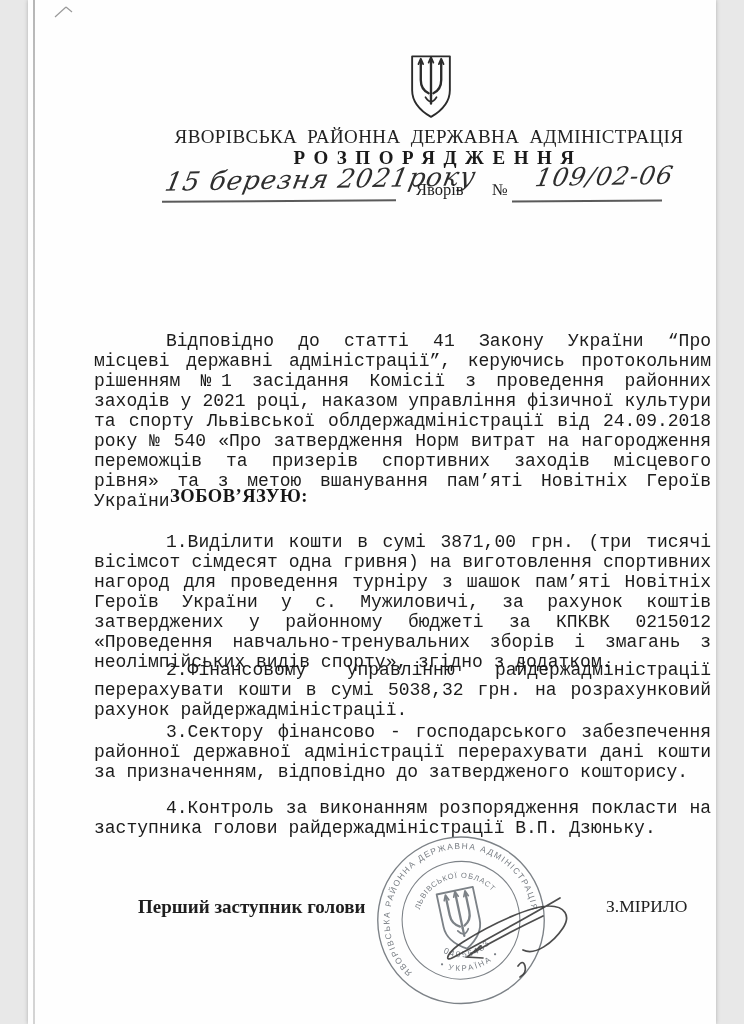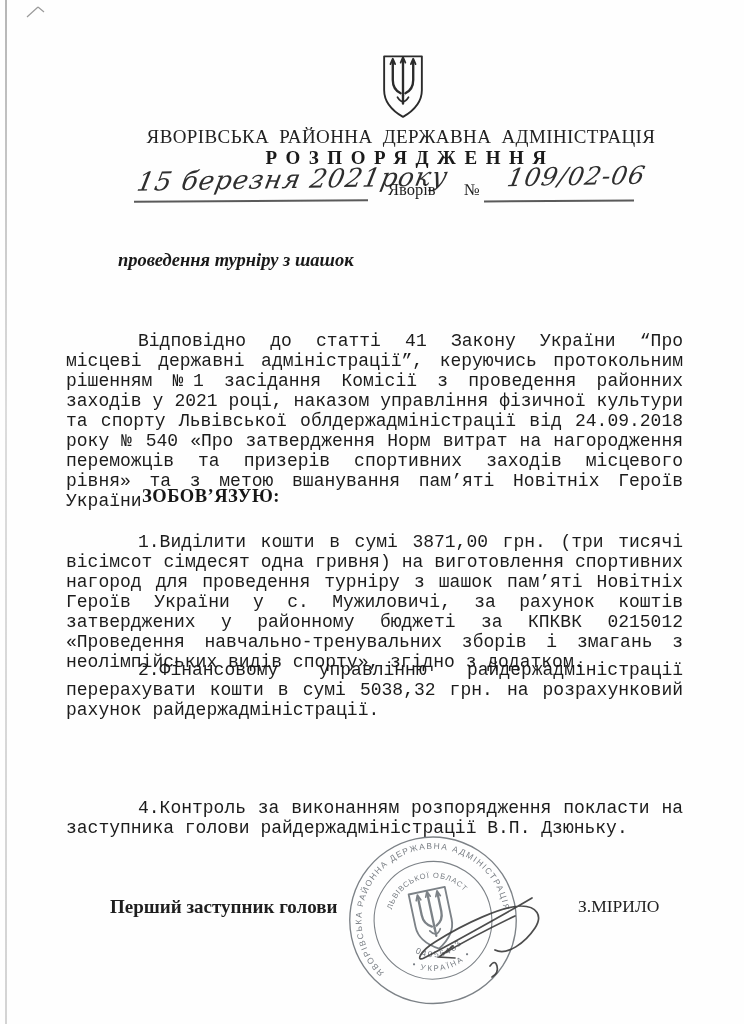--- a/index.html
+++ b/index.html
@@ -1,17 +1,17 @@
 <!DOCTYPE html>
 <html><head>
 <meta charset="utf-8">
 <style>
   html,body{margin:0;padding:0;background:#e8e8e8;}
   .page{
-    position:relative;width:744px;height:1024px;background:#fefefe;
+    position:relative;width:688px;height:1024px;background:#fefefe;
     font-family:"Liberation Serif",serif;color:#1e1e1e;overflow:hidden;
     margin:0 auto;box-shadow:0 0 4px rgba(0,0,0,.25);
   }
   .scan-edge{position:absolute;left:5px;top:0;width:2px;height:1024px;
     background:linear-gradient(180deg,#8f8f8f,#c9c9c9 40%,#bdbdbd);opacity:.65;}
   .corner-mark{position:absolute;left:24px;top:3px;}
   .emblem{position:absolute;left:377px;top:54px;width:52px;height:66px;color:#2b2b2b;}
   .org-name{position:absolute;left:0;top:126px;width:744px;box-sizing:border-box;
     padding-left:58px;text-align:center;font-size:19px;letter-spacing:.4px;
     word-spacing:5px;white-space:nowrap;color:#222;}
@@ -84,27 +84,27 @@
   <div class="doc-type">РОЗПОРЯДЖЕННЯ</div>
 
   <div class="hw hw-date">15 березня 2021року</div>
   <div class="u-line u-date"></div>
   <div class="place">Яворів</div>
   <div class="num-sign">№</div>
   <div class="hw hw-number">109/02-06</div>
   <div class="u-line u-num"></div>
 
   <div class="subject">
-    <div>проведення турніру з шашок</div>
   </div>
 
   <div class="para preamble">Відповідно до статті 41 Закону України “Про місцеві державні адміністрації”, керуючись протокольним рішенням №1 засідання Комісії з проведення районних заходів у  2021 році, наказом управління фізичної культури та спорту Львівської облдержадміністрації від 24.09.2018 року № 540 «Про затвердження Норм витрат на нагородження переможців та призерів спортивних заходів місцевого рівня» та з метою вшанування пам’яті Новітніх Героїв України</div>
   <div class="order-word">ЗОБОВ’ЯЗУЮ:</div>
   <div class="para item-1">1.Виділити  кошти  в  сумі 3871,00 грн. (три тисячі вісімсот сімдесят одна гривня) на виготовлення спортивних нагород для проведення турніру з шашок пам’яті Новітніх Героїв України у с. Мужиловичі, за рахунок коштів затверджених  у  районному  бюджеті  за  КПКВК  0215012  «Проведення навчально-тренувальних зборів і змагань з неолімпійських видів спорту», згідно з додатком.</div>
   <div class="para item-2">2.Фінансовому управлінню райдержадміністрації  перерахувати кошти в сумі 5038,32 грн. на розрахунковий рахунок  райдержадміністрації.</div>
+  <div class="para item-3">3.Сектору фінансово - господарського забезпечення районної державної адміністрації перерахувати дані кошти за призначенням, відповідно до затвердженого кошторису.</div>
   <div class="para item-4">4.Контроль за виконанням розпорядження покласти на заступника голови райдержадміністрації В.П. Дзюньку.</div>
 
   <div class="sig-title">Перший заступник голови</div>
   <div class="sig-name">З.МІРИЛО</div>
 
   <svg class="stamp" viewBox="0 0 210 210">
     <g transform="rotate(-12 105 102)" stroke-linecap="round">
       <circle cx="105" cy="102" r="92" fill="none" stroke="#6b7177" stroke-width="1.5"></circle>
       <circle cx="105" cy="102" r="65" fill="none" stroke="#6b7177" stroke-width="1.2"></circle>
       <defs>

